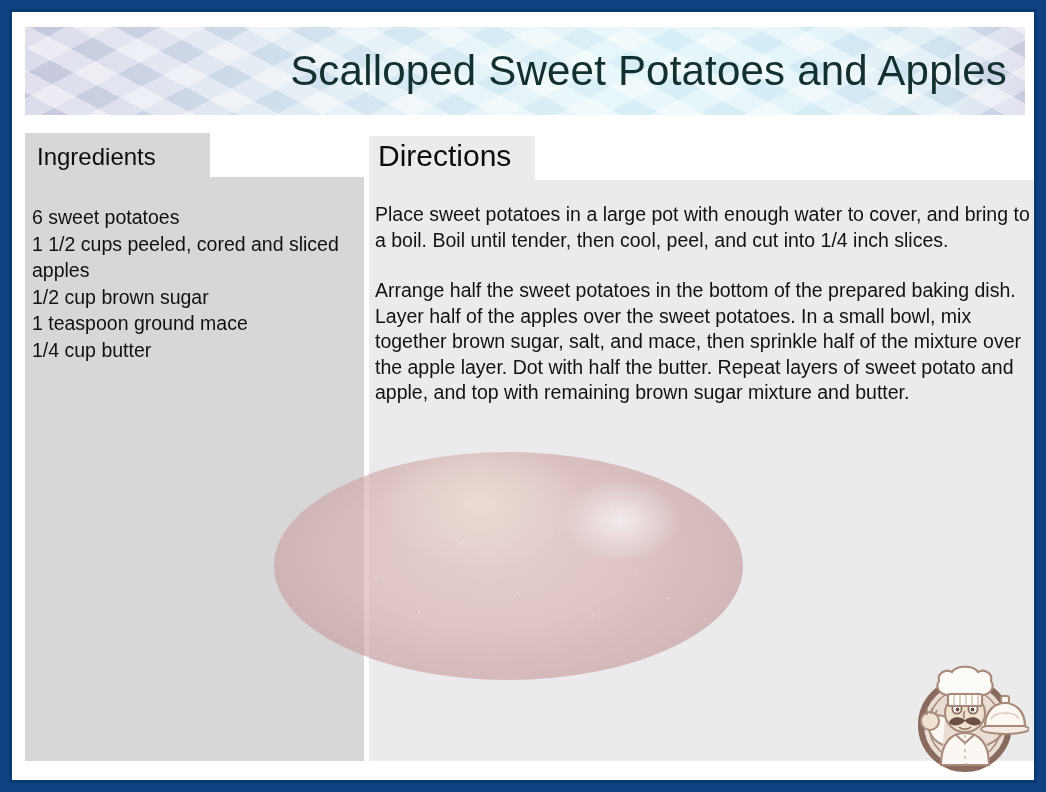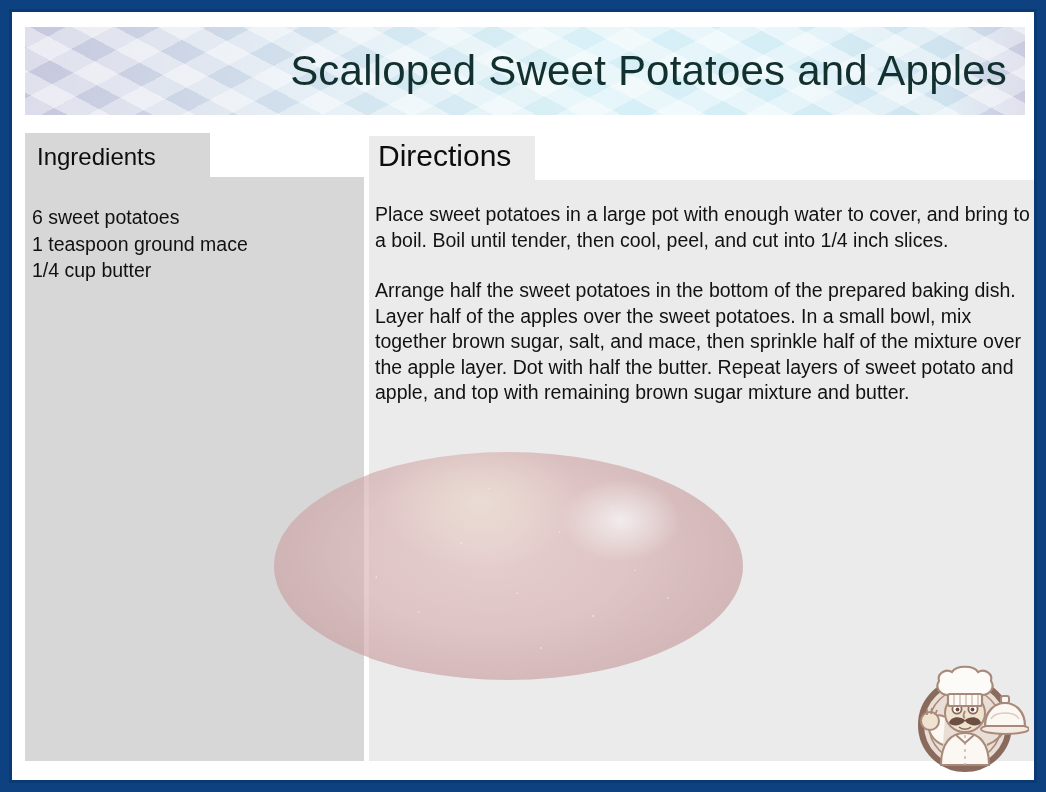--- a/index.html
+++ b/index.html
@@ -222,20 +222,22 @@
     <div class="title-text">Scalloped Sweet Potatoes and Apples</div>
   </div>
 
   <div class="ingredients-tab">
     <div class="ingredients-tab-label">Ingredients</div>
   </div>
 
   <div class="ingredients-panel">
     <div class="ingredients-list">
       <div>6 sweet potatoes</div>
+      <div>1 1/2 cups peeled, cored and sliced apples</div>
+      <div>1/2 cup brown sugar</div>
       <div>1 teaspoon ground mace</div>
       <div>1/4 cup butter</div>
     </div>
   </div>
 
   <div class="directions-tab">
     <div class="directions-tab-label">Directions</div>
   </div>
 
   <div class="directions-panel">

